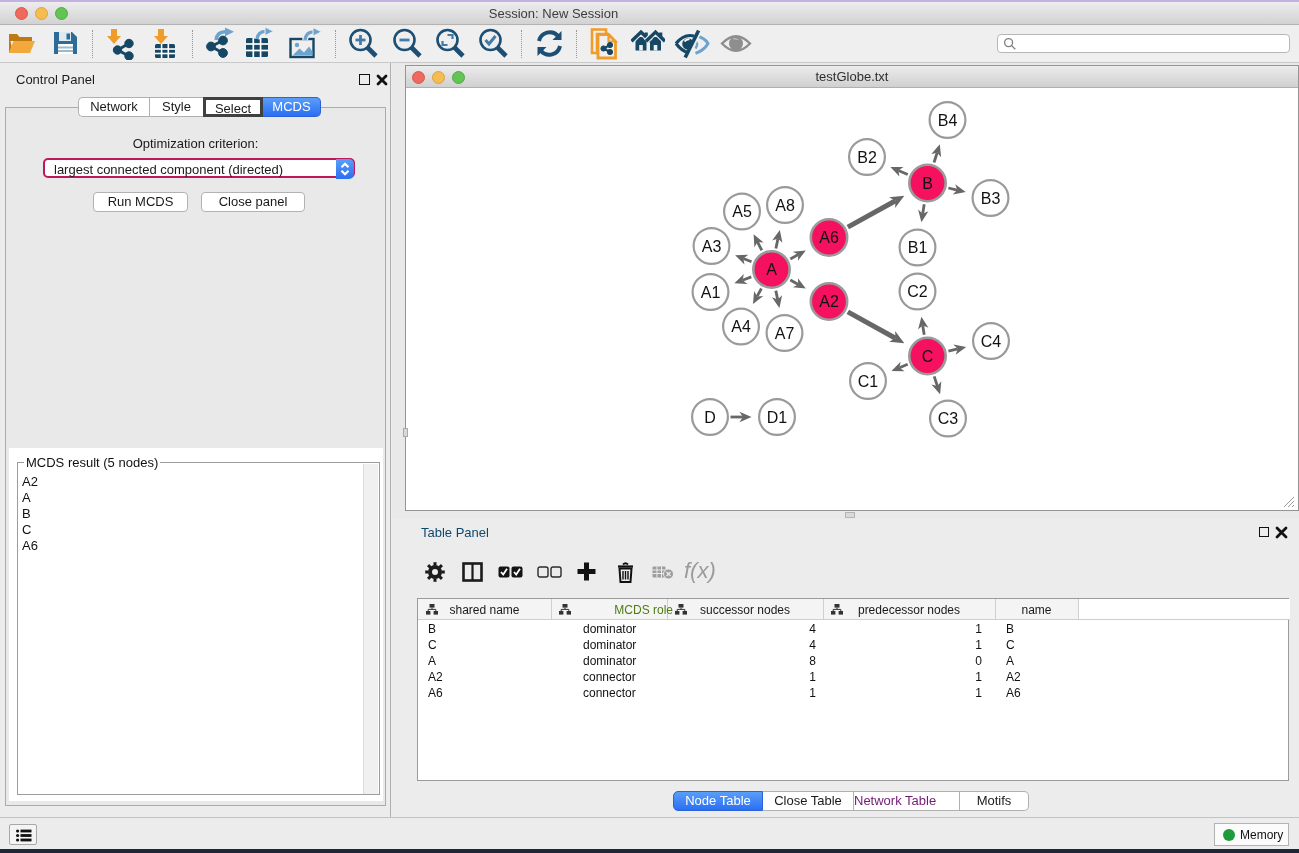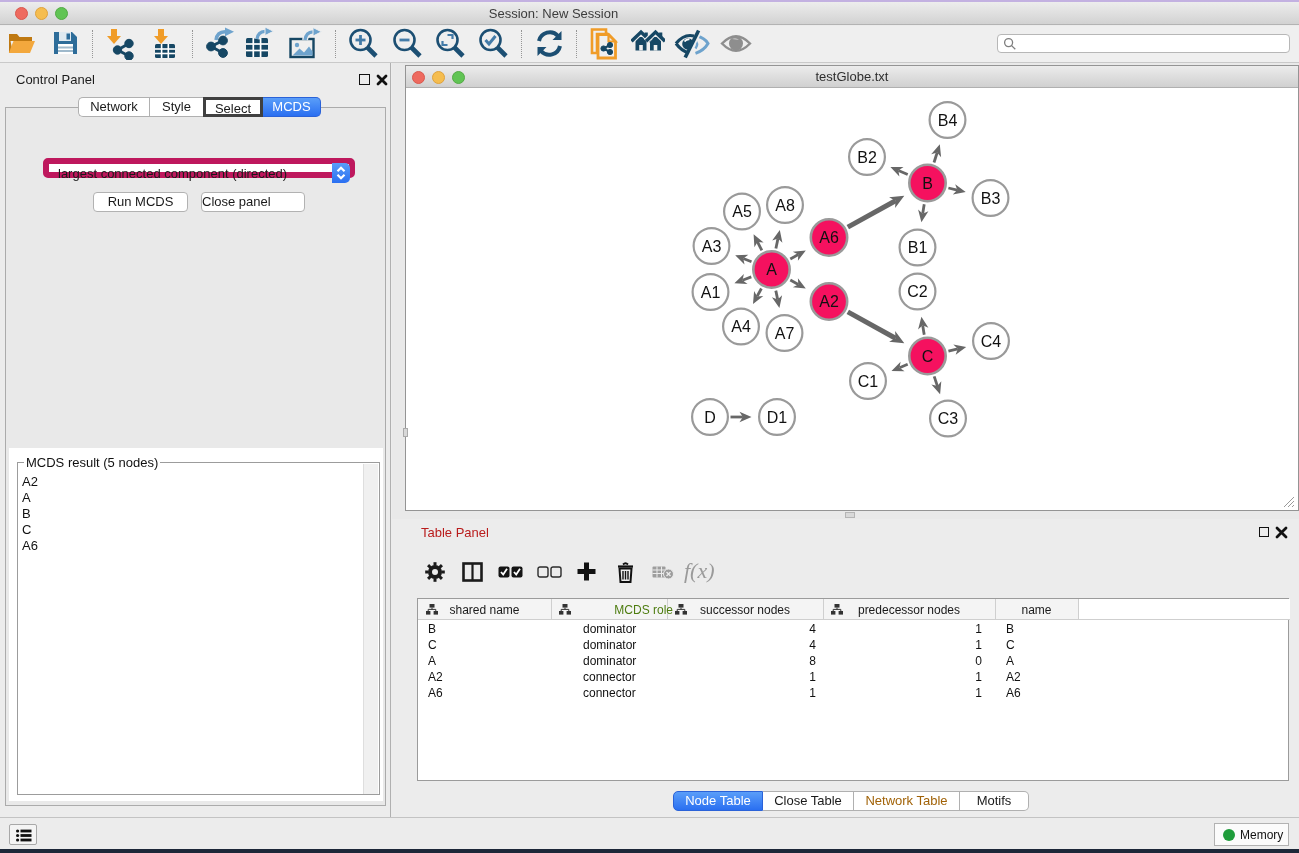--- a/index.html
+++ b/index.html
@@ -207,33 +207,34 @@
 
   <div class="abs" style="left:5px;top:44px;width:381px;height:699px;background:#e9e9e9;border:1px solid #ababab"></div>
 
   <div class="abs" style="left:78px;top:34px;height:20px;display:flex;font-size:13px">
     <div style="width:71px;background:#fff;border:1px solid #b0b0b0;border-right:none;border-radius:5px 0 0 5px;text-align:center;line-height:18px;color:#1a1a1a">Network</div>
     <div style="width:54px;background:#fff;border:1px solid #b0b0b0;border-right:none;text-align:center;line-height:18px;color:#1a1a1a">Style</div>
     <div style="width:60px;background:#fff;border:3px solid #404040;text-align:center;line-height:18px;color:#1a1a1a">Select</div>
     <div style="width:58px;background:linear-gradient(#5a9ef9,#2a6ff1);border:1px solid #2a62d8;border-left:none;border-radius:0 5px 5px 0;text-align:center;line-height:18px;color:#fff">MCDS</div>
   </div>
 
-
-  <div class="abs" style="left:43px;top:95px;width:312px;height:20px;background:#fff;border:6px solid #be185d;border-radius:5px">
+  <div class="abs" style="left:0;top:73px;width:391px;text-align:center;font-size:13px;color:#1a1a1a">Optimization criterion:</div>
+
+  <div class="abs" style="left:43px;top:95px;width:312px;height:20px;background:#fff;border:2px solid #be185d;border-radius:5px">
     <div style="position:absolute;left:9px;top:2px;font-size:13px;color:#1a1a1a">largest connected component (directed)</div>
     <div style="position:absolute;right:-1px;top:-1px;width:18px;height:20px;background:linear-gradient(#5a9ef9,#2a6ff1);border-radius:0 5px 5px 0">
       <svg width="18" height="20" viewBox="0 0 18 20">
         <path d="M5.5 8.2 L9 4.8 L12.5 8.2" fill="none" stroke="#fff" stroke-width="2.2"></path>
           <path d="M5.5 11.8 L9 15.2 L12.5 11.8" fill="none" stroke="#fff" stroke-width="2.2"></path>
       </svg>
     </div>
   </div>
 
   <div class="abs" style="left:93px;top:129px;width:95px;height:20px;background:#fff;border:1px solid #b2b2b2;border-radius:4px;text-align:center;line-height:18px;font-size:13px;color:#1a1a1a">Run MCDS</div>
-  <div class="abs" style="left:201px;top:129px;width:104px;height:20px;background:#fff;border:1px solid #b2b2b2;border-radius:4px;text-align:left;line-height:18px;font-size:13px;color:#1a1a1a">Close panel</div>
+  <div class="abs" style="left:201px;top:129px;width:104px;height:20px;background:#fff;border:1px solid #b2b2b2;border-radius:4px;text-align:center;line-height:18px;font-size:13px;color:#1a1a1a">Close panel</div>
 
   <div class="abs" style="left:9px;top:385px;width:374px;height:353px;background:#fff"></div>
 
   <div class="abs" style="left:17px;top:399px;width:363px;height:333px;border:1px solid #9c9c9c"></div>
   <div class="abs" style="left:24px;top:392px;font-size:13px;color:#111;background:#fff;padding:0 2px">MCDS result (5 nodes)</div>
 
   <div class="abs" style="left:22px;top:411px;font-size:13px;color:#111;line-height:16px">A2<br>A<br>B<br>C<br>A6</div>
 
   <div class="abs" style="left:363px;top:401px;width:15px;height:330px;background:#f0f0f0;border-left:1px solid #dedede"></div>
 </div>
@@ -338,21 +339,21 @@
       </svg>
     </div>
   </div>
 
   <div class="abs" style="left:11px;top:365px;width:5px;height:9px;background:#d8d8d8;border:1px solid #aaa"></div>
 </div>
 
 <div class="abs" style="left:845px;top:512px;width:10px;height:6px;background:#d9d9d9;border:1px solid #b5b5b5"></div>
 
 <div class="abs" style="left:392px;top:519px;width:907px;height:298px;background:#ececec">
-  <div class="abs" style="left:29px;top:6px;font-size:13px;color:#b91c1c">Table Panel</div>
+  <div class="abs" style="left:29px;top:6px;font-size:13px;color:#0c4a6e">Table Panel</div>
   <div class="abs" style="left:867px;top:8px;width:10px;height:10px;border:1.6px solid #111"></div>
   <svg class="abs" style="left:883px;top:7px" width="13" height="13" viewBox="0 0 13 13">
     <path d="M2 2 L11 11 M11 2 L2 11" stroke="#111" stroke-width="2.8" stroke-linecap="round"></path>
   </svg>
 
   <svg class="abs" style="left:33px;top:43px" width="20" height="20" viewBox="0 0 20 20">
     <g fill="#1b1b1b">
       <circle cx="10" cy="10" r="7"></circle>
       <g>
         <rect x="8.5" y="0.2" width="3" height="3.4"></rect>
@@ -402,21 +403,21 @@
     </g>
     <g stroke="#ececec" stroke-width="1">
         <line x1="0.5" y1="5" x2="13.5" y2="5"></line>
         <line x1="0.5" y1="8.5" x2="13.5" y2="8.5"></line>
         <line x1="5" y1="1.5" x2="5" y2="12.5"></line>
         <line x1="9.5" y1="1.5" x2="9.5" y2="12.5"></line>
       </g>
     <circle cx="16.5" cy="9" r="5" fill="#9d9d9d" stroke="#ececec" stroke-width="1"></circle>
     <path d="M14.5 7 l4 4 M18.5 7 l-4 4" stroke="#ececec" stroke-width="1.4"></path>
   </svg>
-  <div class="abs" style="left:292px;top:39px;font-family:Liberation Serif, serif;font-style:italic;font-size:22px;color:#9a9a9a">f(x)</div>
+  <div class="abs" style="left:292px;top:39px;font-family:Liberation Sans, sans-serif;font-style:italic;font-size:22px;color:#9a9a9a">f(x)</div>
 
   <div class="abs" style="left:25px;top:79px;width:872px;height:183px;background:#fff;border:1px solid #9b9b9b">
     <div style="position:absolute;left:0;top:0;width:660px;height:21px;background:#f4f4f4;border-bottom:1px solid #cfcfcf"></div>
     <div style="position:absolute;left:660px;top:0;width:212px;height:21px;background:#fff;border-bottom:1px solid #cfcfcf"></div>
     <div style="position:absolute;left:133px;top:0;height:21px;border-left:1px solid #cfcfcf"></div>
       <div style="position:absolute;left:249px;top:0;height:21px;border-left:1px solid #cfcfcf"></div>
       <div style="position:absolute;left:405px;top:0;height:21px;border-left:1px solid #cfcfcf"></div>
       <div style="position:absolute;left:577px;top:0;height:21px;border-left:1px solid #cfcfcf"></div>
       <div style="position:absolute;left:660px;top:0;height:21px;border-left:1px solid #cfcfcf"></div>
       <svg style="position:absolute;left:8px;top:5px" width="12" height="11" viewBox="0 0 12 11">
@@ -487,21 +488,21 @@
       <div style="position:absolute;left:10px;top:87px;font-size:12px;color:#111">A6</div>
       <div style="position:absolute;left:165px;top:87px;font-size:12px;color:#111">connector</div>
       <div style="position:absolute;left:298px;top:87px;width:100px;text-align:right;font-size:12px;color:#111">1</div>
       <div style="position:absolute;left:464px;top:87px;width:100px;text-align:right;font-size:12px;color:#111">1</div>
       <div style="position:absolute;left:588px;top:87px;font-size:12px;color:#111">A6</div>
   </div>
 
   <div class="abs" style="left:281px;top:272px;height:20px;display:flex;font-size:13px">
     <div style="width:90px;background:linear-gradient(#5a9ef9,#2a6ff1);border:1px solid #2a62d8;border-radius:5px 0 0 5px;text-align:center;line-height:18px;color:#fff">Node Table</div>
     <div style="width:91px;background:#fff;border:1px solid #b0b0b0;border-left:none;text-align:center;line-height:18px;color:#1a1a1a">Close Table</div>
-    <div style="width:106px;background:#fff;border:1px solid #b0b0b0;border-left:none;text-align:center;line-height:18px;color:#a16207">Network Table</div>
+    <div style="width:106px;background:#fff;border:1px solid #b0b0b0;border-left:none;text-align:left;line-height:18px;color:#701a75">Network Table</div>
     <div style="width:69px;background:#fff;border:1px solid #b0b0b0;border-left:none;border-radius:0 5px 5px 0;text-align:center;line-height:18px;color:#1a1a1a">Motifs</div>
   </div>
 </div>
 
 <div class="abs" style="left:0;top:817px;width:1299px;height:32px;background:#ececec;border-top:1px solid #c3c3c3">
   <div class="abs" style="left:9px;top:6px;width:28px;height:21px;background:#f4f4f4;border:1px solid #a8a8a8;border-radius:2px">
     <svg style="position:absolute;left:6px;top:4px" width="16" height="13" viewBox="0 0 16 13">
       <g fill="#111">
         <circle cx="1.6" cy="2" r="1.6"></circle>
           <circle cx="1.6" cy="6.5" r="1.6"></circle>

